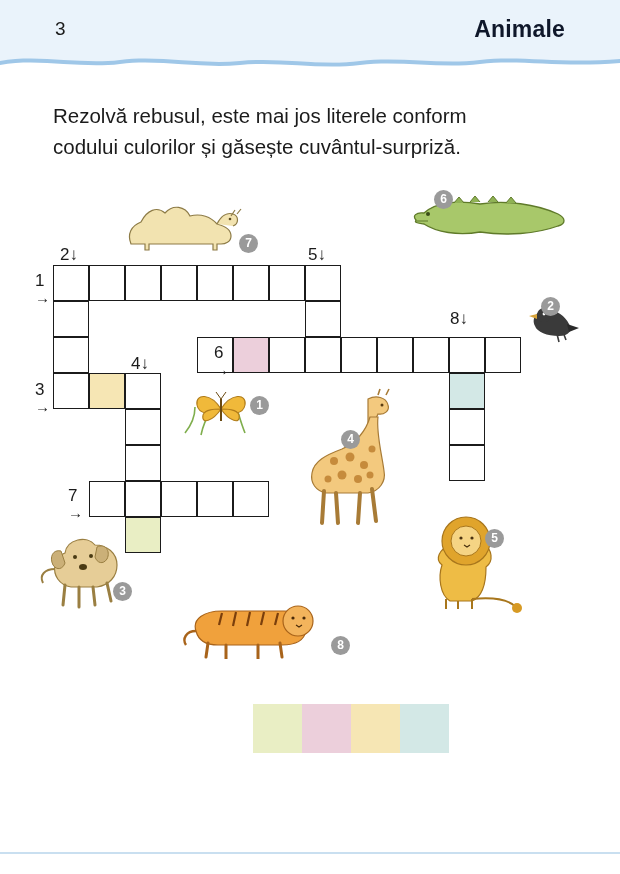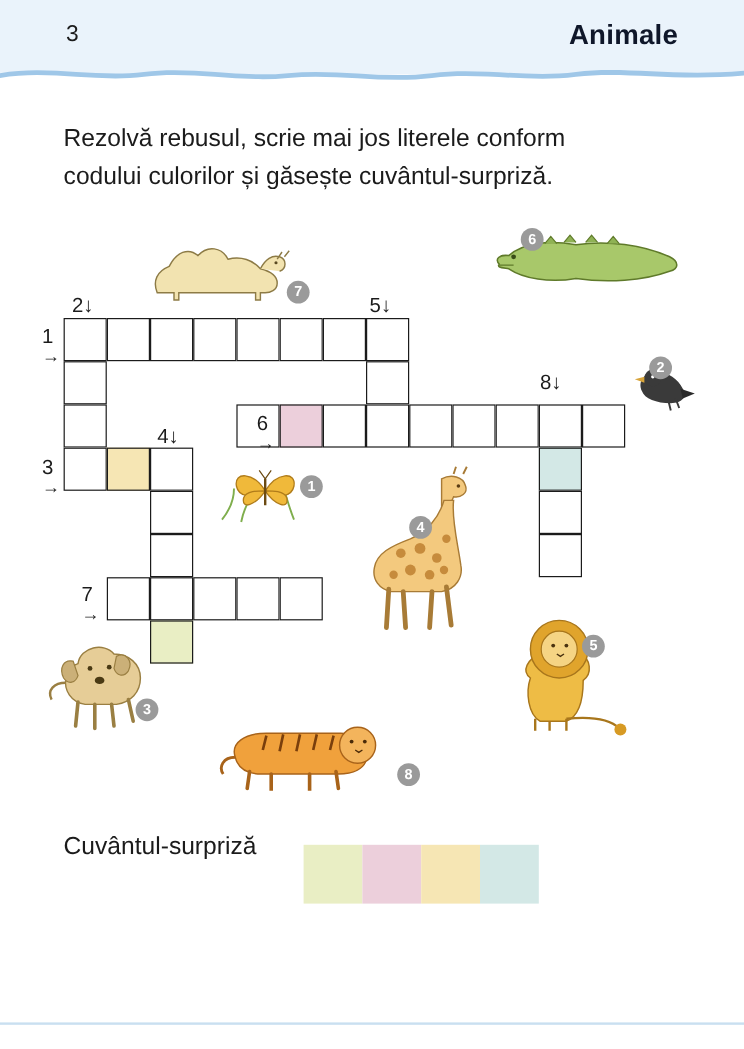--- a/index.html
+++ b/index.html
@@ -130,21 +130,21 @@
 
   <div class="header-band"></div>
   <svg class="header-wave" viewBox="0 0 620 16" preserveAspectRatio="none">
     <path d="M0,9 C40,2 80,13 120,8 C160,3 200,13 240,9 C280,5 320,14 360,9 C400,4 440,13 480,8 C520,3 560,12 620,7 L620,16 L0,16 Z" fill="#ffffff"></path>
     <path d="M0,7 C40,0 80,11 120,6 C160,1 200,11 240,7 C280,3 320,12 360,7 C400,2 440,11 480,6 C520,1 560,10 620,5 L620,9 C560,14 520,5 480,10 C440,15 400,6 360,11 C320,16 280,7 240,11 C200,15 160,5 120,10 C80,15 40,4 0,11 Z" fill="#9fc7e8"></path>
   </svg>
   <div class="page-number">3</div>
   <div class="chapter-title">Animale</div>
 
   <div class="instructions">
-    <div>Rezolvă rebusul, scrie mai jos literele conform</div>
+    <div>Rezolvă rebusul, este mai jos literele conform</div>
     <div>codului culorilor și găsește cuvântul-surpriză.</div>
   </div>
 
   <svg class="illo" style="left:113px;top:186px;" width="136" height="68" viewBox="0 0 136 68">
     <g fill="#f2e3b0" stroke="#8d7b46" stroke-width="1.2">
       <path d="M18,58 C14,48 18,40 28,36 C34,24 44,20 52,27 C60,18 72,20 77,30 C88,27 98,31 104,38 C112,40 118,44 118,50 C118,56 112,58 108,58 L104,58 L104,64 L100,64 L100,58 L36,58 L36,64 L32,64 L32,58 Z"></path>
       <path d="M104,38 C108,30 114,26 120,28 C126,30 126,38 120,40" fill="#f2e3b0"></path>
     </g>
     <path d="M118,30 L122,24 M124,28 L128,23" stroke="#8d7b46" stroke-width="1.2" fill="none"></path>
     <circle cx="117" cy="33" r="1.3" fill="#5a4a22"></circle>
@@ -285,21 +285,20 @@
       <div class="marker" style="left: 434px; top: 190px;">6</div>
       <div class="marker" style="left: 541px; top: 297px;">2</div>
       <div class="marker" style="left: 250px; top: 396px;">1</div>
       <div class="marker" style="left: 341px; top: 430px;">4</div>
       <div class="marker" style="left: 485px; top: 529px;">5</div>
       <div class="marker" style="left: 113px; top: 582px;">3</div>
       <div class="marker" style="left: 331px; top: 636px;">8</div>
     </div>
 
   <div class="answer-label">
-    <div>Cuvântul-surpriză</div>
   </div>
   <div class="answer-boxes" id="answer-boxes">
       <div class="answer-box" style="background: rgb(233, 238, 196);"></div>
       <div class="answer-box" style="background: rgb(236, 207, 219);"></div>
       <div class="answer-box" style="background: rgb(246, 230, 180);"></div>
       <div class="answer-box" style="background: rgb(211, 232, 230);"></div>
     </div>
 
   <div class="footer-rule"></div>
 </div>

